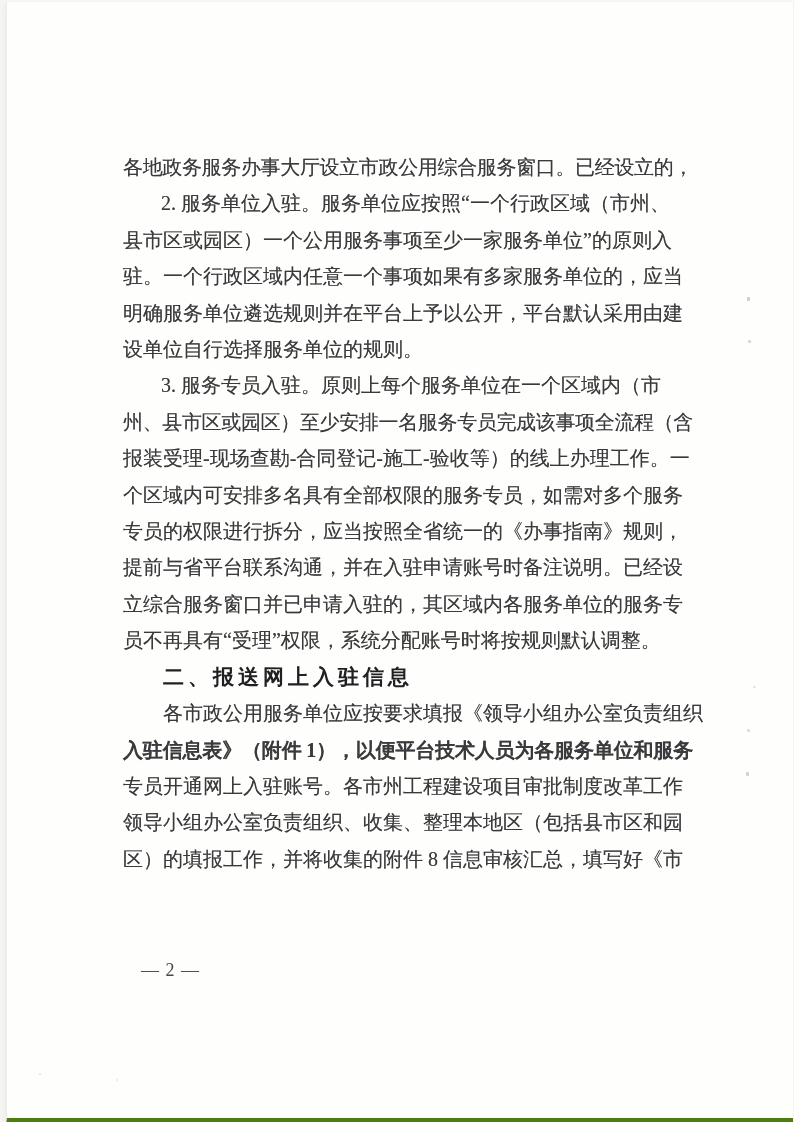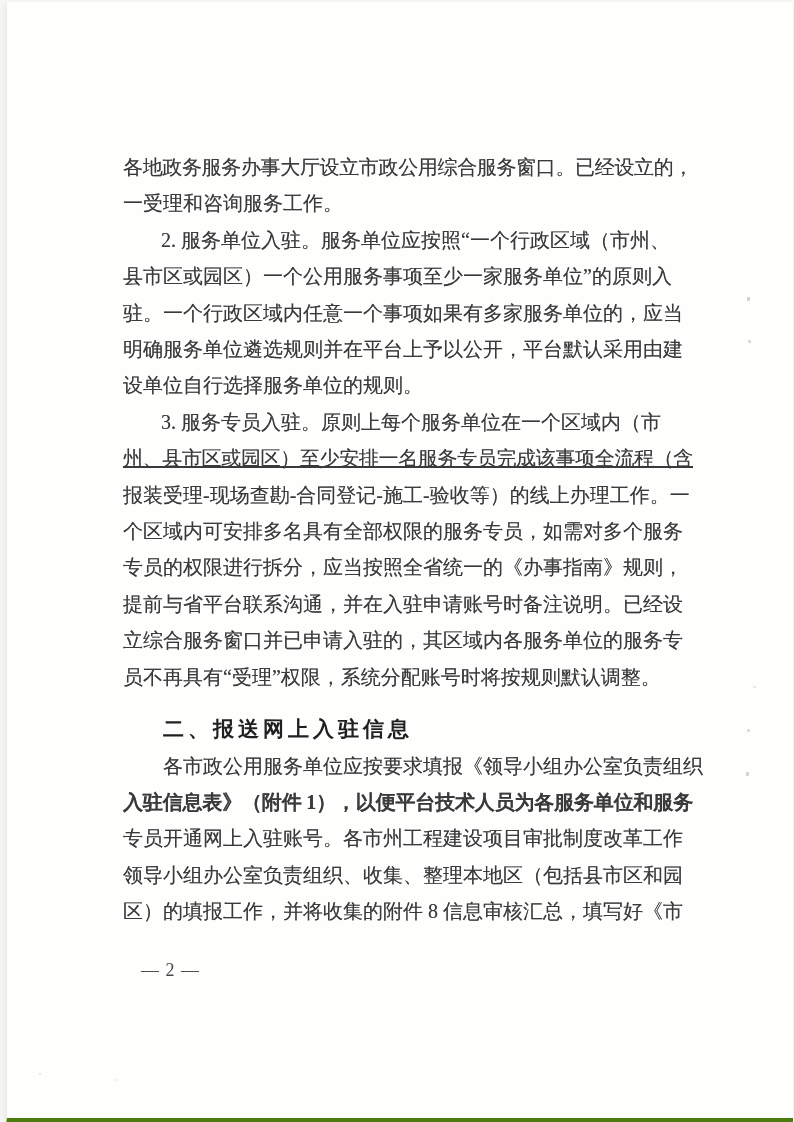--- a/index.html
+++ b/index.html
@@ -45,21 +45,20 @@
   .ln.ind-para { text-indent: 40px; }
   .ln.ind-num  { text-indent: 38px; }
   .ln.heading {
     font-family: "Liberation Sans", "DejaVu Sans", sans-serif;
     font-weight: 700;
     font-size: 21px;
     letter-spacing: 4px;
     text-indent: 40px;
     color: #202022;
     text-shadow: none;
-    margin-top: 16px;
   }
   .page-num {
     position: absolute;
     left: 134px;   
     top: 958px;
     font-size: 18px;
     letter-spacing: 1px;
     color: #48484a;
     white-space: pre;
   }
@@ -69,28 +68,27 @@
     background: #a8a8a8;
   }
 </style>
 </head>
 <body>
 
 <div class="sheet">
 
   <div class="text-col">
     <div class="ln fit" style="letter-spacing: -0.344828px;">各地政务服务办事大厅设立市政公用综合服务窗口。已经设立的，</div>
-    <div class="ln">一受理和咨询服务工作。</div>
     <div class="ln fit ind-num">2. 服务单位入驻。服务单位应按照“一个行政区域（市州、</div>
     <div class="ln fit">县市区或园区）一个公用服务事项至少一家服务单位”的原则入</div>
     <div class="ln fit">驻。一个行政区域内任意一个事项如果有多家服务单位的，应当</div>
     <div class="ln fit">明确服务单位遴选规则并在平台上予以公开，平台默认采用由建</div>
     <div class="ln">设单位自行选择服务单位的规则。</div>
     <div class="ln fit ind-num">3. 服务专员入驻。原则上每个服务单位在一个区域内（市</div>
-    <div class="ln fit" style="letter-spacing: -0.344828px; text-decoration: underline;">州、县市区或园区）至少安排一名服务专员完成该事项全流程（含</div>
+    <div class="ln fit" style="letter-spacing: -0.344828px;">州、县市区或园区）至少安排一名服务专员完成该事项全流程（含</div>
     <div class="ln fit">报装受理-现场查勘-合同登记-施工-验收等）的线上办理工作。一</div>
     <div class="ln fit">个区域内可安排多名具有全部权限的服务专员，如需对多个服务</div>
     <div class="ln fit">专员的权限进行拆分，应当按照全省统一的《办事指南》规则，</div>
     <div class="ln fit">提前与省平台联系沟通，并在入驻申请账号时备注说明。已经设</div>
     <div class="ln fit">立综合服务窗口并已申请入驻的，其区域内各服务单位的服务专</div>
     <div class="ln">员不再具有“受理”权限，系统分配账号时将按规则默认调整。</div>
     <div class="ln heading">二、报送网上入驻信息</div>
     <div class="ln fit ind-para">各市政公用服务单位应按要求填报《领导小组办公室负责组织</div>
     <div class="ln fit" style="letter-spacing: -0.166667px; font-weight: bold;">入驻信息表》（附件 1），以便平台技术人员为各服务单位和服务</div>
     <div class="ln fit">专员开通网上入驻账号。各市州工程建设项目审批制度改革工作</div>

